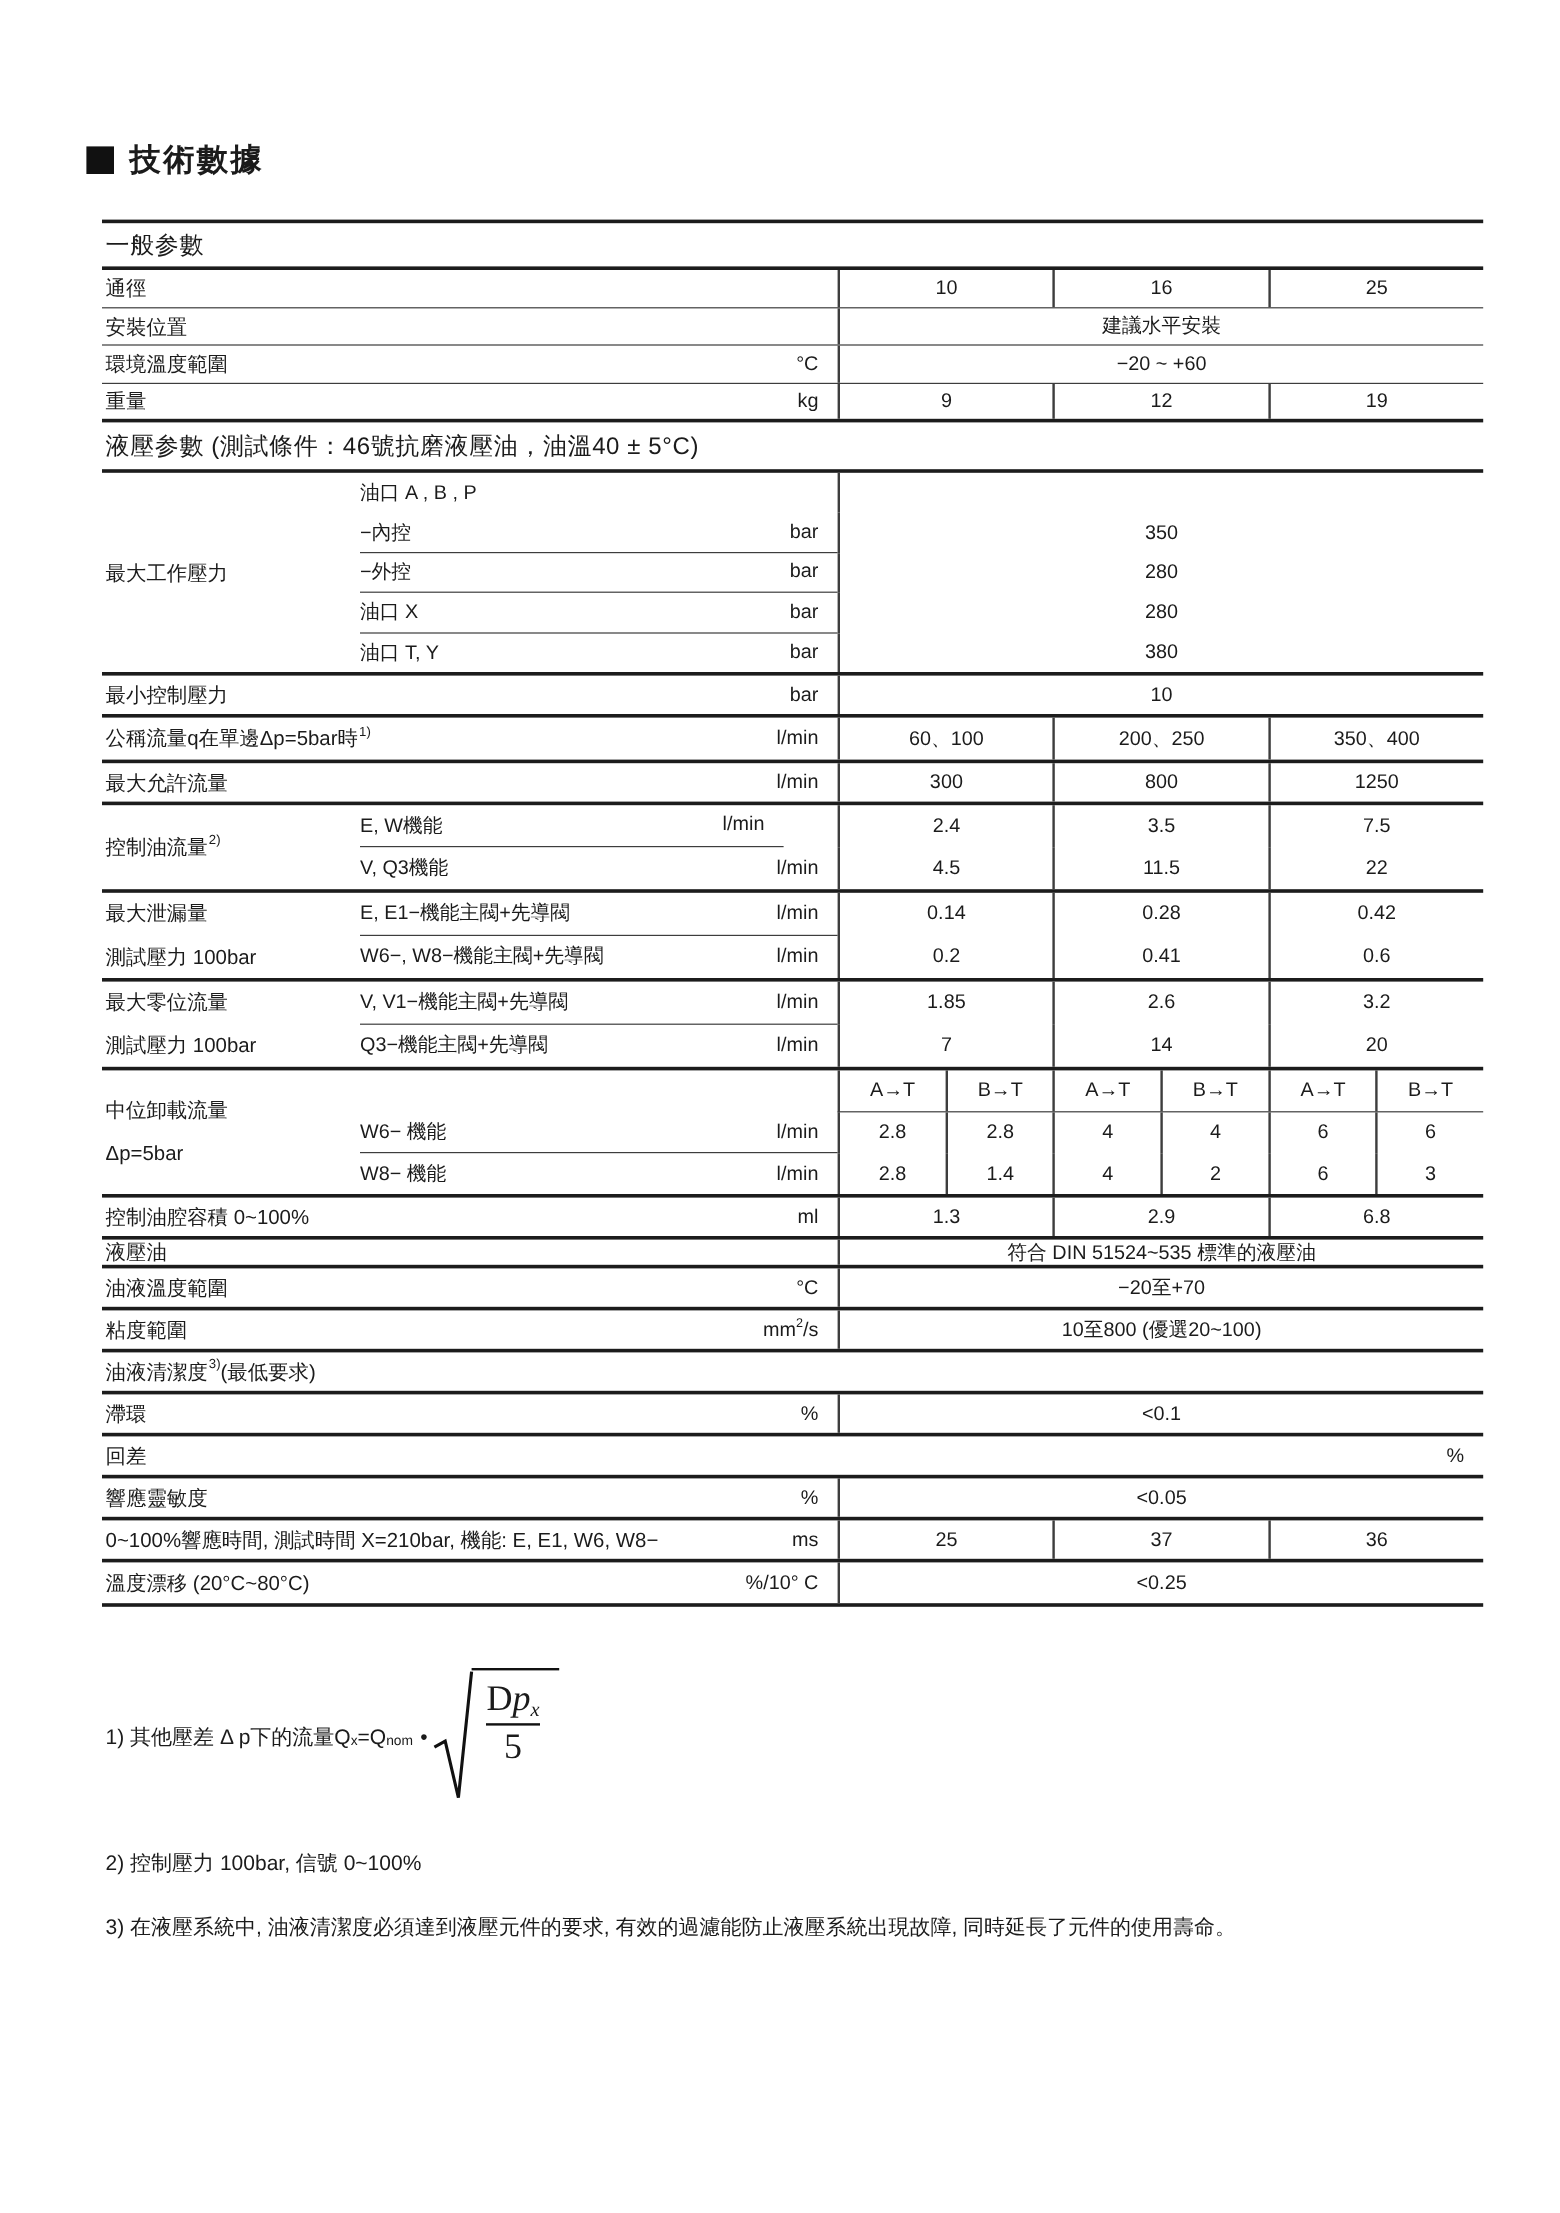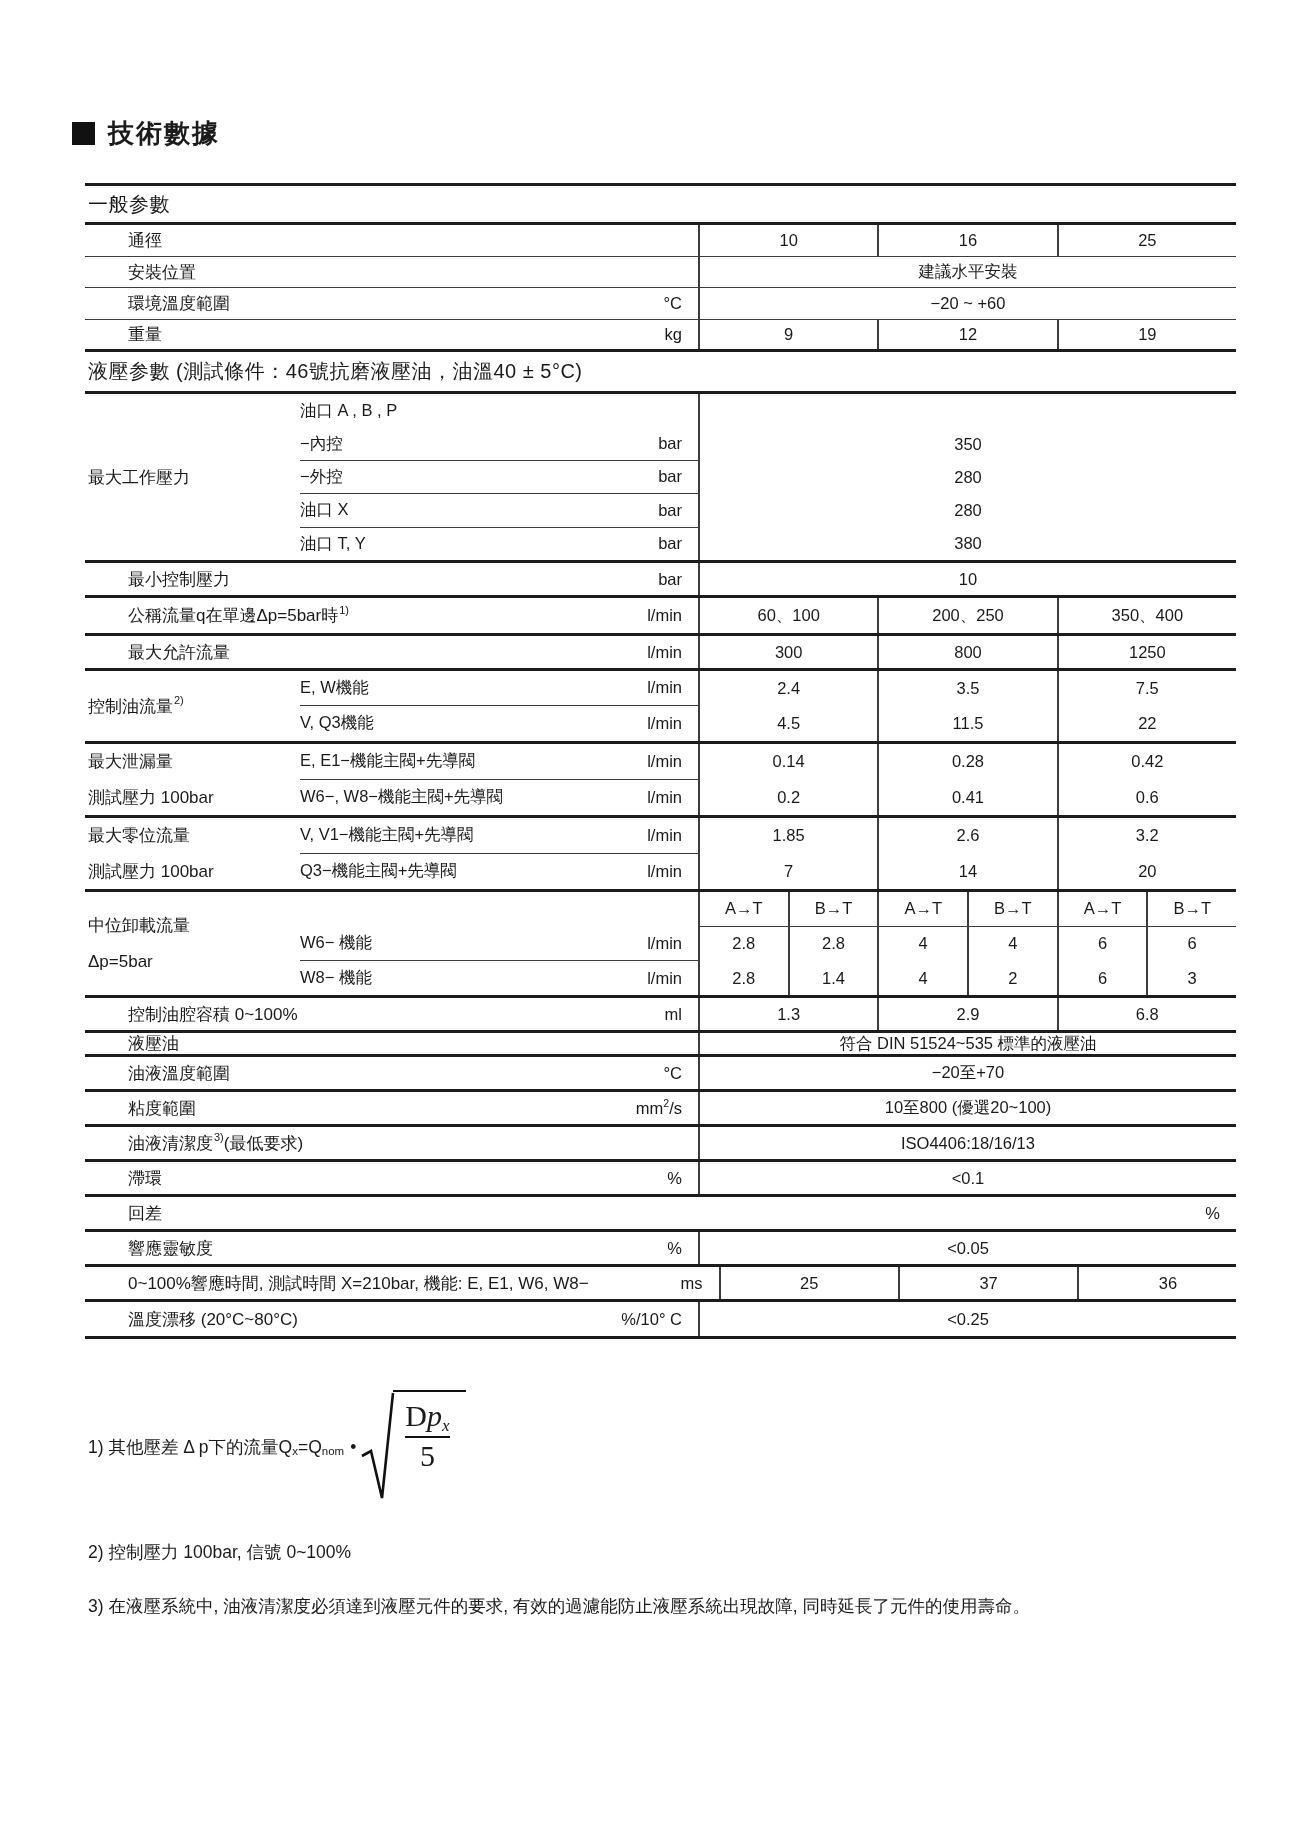--- a/index.html
+++ b/index.html
@@ -7,21 +7,21 @@
   body { width:1300px; height:1844px; font-family:"Liberation Sans",sans-serif; color:#1b1b1b; overflow:hidden; }
   .page { position:relative; width:1300px; height:1844px; background:#fff; }
 
   .title { position:absolute; left:72px; top:116px; display:flex; align-items:center; gap:13px; font-size:26px; font-weight:600; letter-spacing:2px; }
   .sq { width:23px; height:23px; background:#111; flex:none; }
 
   .table { position:absolute; left:85px; top:183px; width:1151px; border-top:3.2px solid #1c1c1c; }
   .trow { display:flex; align-items:stretch; border-bottom:1.8px solid #3d3d3d; }
   .trow.bb2 { border-bottom:3.2px solid #1c1c1c; }
   .section { display:flex; align-items:center; font-size:20px; padding-left:3px; letter-spacing:0.5px; }
-  .lbl { flex:1; display:flex; align-items:center; padding-left:3px; white-space:nowrap; font-size:17px;margin-left:40px; }
+  .lbl { flex:1; display:flex; align-items:center; padding-left:3px; white-space:nowrap; font-size:17px; }
   .unit { width:130px; flex:none; display:flex; align-items:center; justify-content:flex-end; padding-right:16px; font-size:16.5px; white-space:nowrap; }
   .usup { font-size:10.5px; position:relative; top:-5px; }
   .vals { width:538px; flex:none; display:flex; align-items:stretch; border-left:2px solid #3d3d3d; }
   .vcell { flex:1; display:flex; align-items:center; justify-content:center; font-size:16.5px; white-space:nowrap; }
   .vb { border-left:2px solid #3d3d3d; }
   .supm { font-size:11px; position:relative; top:-6px; margin-left:1px; }
 
   .blbl { width:215px; flex:none; display:flex; flex-direction:column; justify-content:center; padding-left:3px; font-size:17px; }
   .blbl-line { height:37px; display:flex; align-items:center; white-space:nowrap; }
   .bcol { flex:1; display:flex; flex-direction:column; }
@@ -166,21 +166,21 @@
           <div class="vcell">300</div>
           <div class="vcell vb">800</div>
           <div class="vcell vb">1250</div>
         </div>
       </div>
       <div class="trow bb2" style="height: 73px;">
         <div class="blbl">
           <div class="blbl-line">控制油流量<span class="supm">2)</span></div>
         </div>
         <div class="bcol">
-          <div class="srow" style="height: 36px;">
+          <div class="srow" style="height: 36px; gap: 45px;">
             <div class="slu pline">
               <div class="slbl">E, W機能</div>
               <div class="unit">l/min</div>
             </div>
             <div class="vals">
               <div class="vcell">2.4</div>
               <div class="vcell vb">3.5</div>
               <div class="vcell vb">7.5</div>
             </div>
           </div>
@@ -333,23 +333,20 @@
       <div class="trow bb2" style="height: 35px;">
         <div class="lbl">粘度範圍</div>
         <div class="unit">mm<span class="usup">2</span> /s</div>
         <div class="vals">
           <div class="vcell">10至800 (優選20~100)</div>
         </div>
       </div>
       <div class="trow bb2" style="height: 35px;">
         <div class="lbl">油液清潔度<span class="supm">3)</span> (最低要求)</div>
         <div class="unit"></div>
-        <div class="vals">
-          <div class="vcell">ISO4406:18/16/13</div>
-        </div>
       </div>
       <div class="trow bb2" style="height: 35px;">
         <div class="lbl">滯環</div>
         <div class="unit">%</div>
         <div class="vals">
           <div class="vcell">&lt;0.1</div>
         </div>
       </div>
       <div class="trow bb2" style="height: 35px;">
         <div class="lbl">回差</div>

